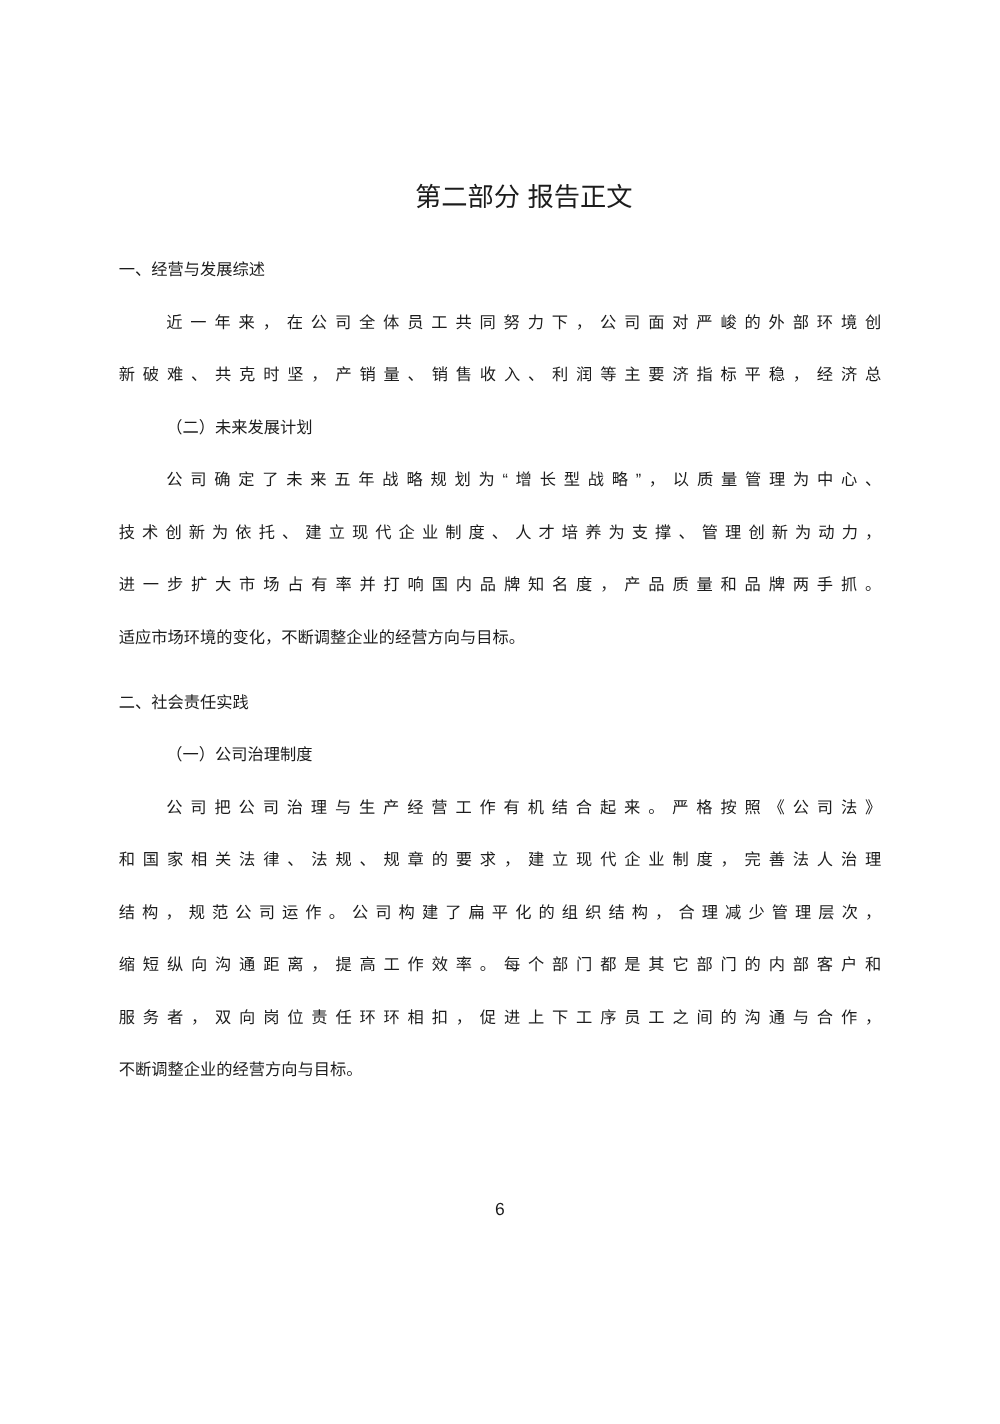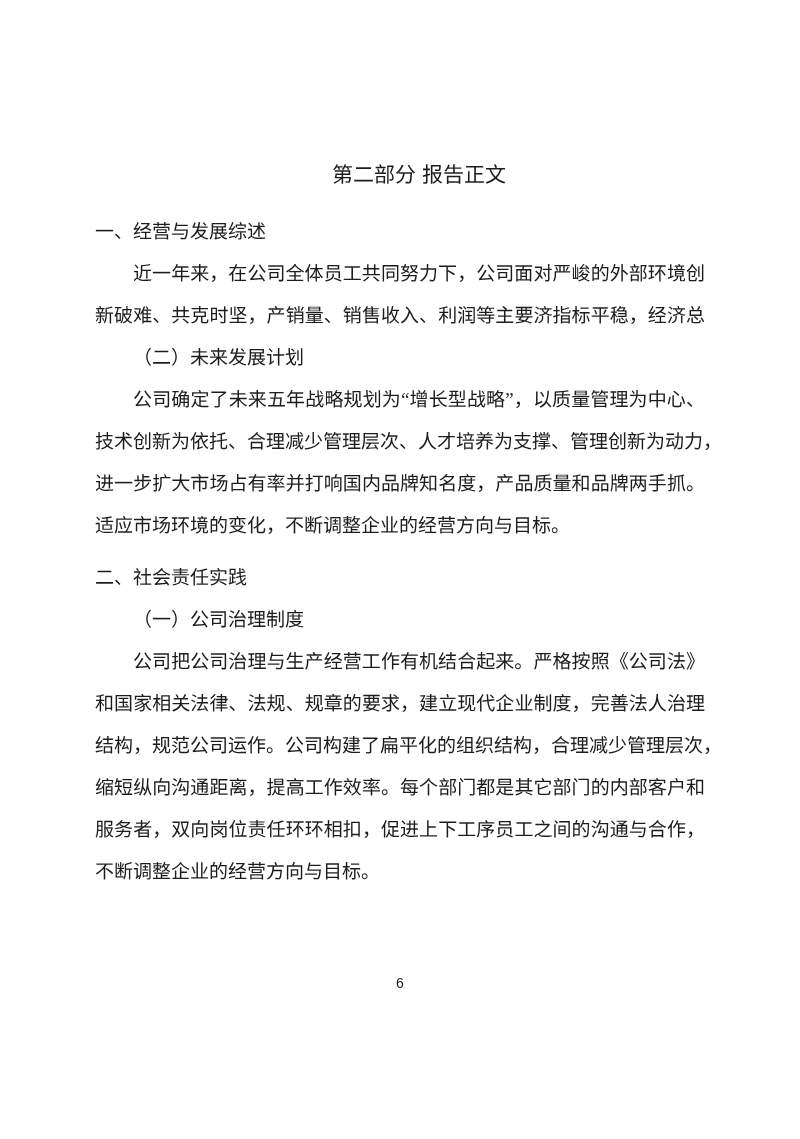--- a/index.html
+++ b/index.html
@@ -7,34 +7,33 @@
     padding: 0;
     background: #ffffff;
   }
   .page {
     position: relative;
     width: 800px;
     height: 1139px;
     margin: 0;
     background: #ffffff;
     box-sizing: border-box;
-    padding: 16px 95px;
+    padding: 0 95px;
     overflow: hidden;
     font-family: "Liberation Sans", "DejaVu Sans", sans-serif;
     color: #1c1c1c;
     -webkit-font-smoothing: antialiased;
   }
   .line {
     height: 42px;
     line-height: 42px;
-    font-size: 19px;
+    font-size: 13px;
     font-weight: 400;
     white-space: nowrap;
     letter-spacing: 0;
-    font-family: Liberation Serif, serif;
   }
   
   .just {
     text-align: justify;
     text-align-last: justify;
     text-justify: inter-character;
   }
   
   .ind {
     text-indent: 38px;
@@ -67,21 +66,21 @@
 
   <div class="line gap-title">一、经营与发展综述</div>
 
 
   <div class="line ind just">近一年来，在公司全体员工共同努力下，公司面对严峻的外部环境创</div>
   <div class="line just">新破难、共克时坚，产销量、销售收入、利润等主要济指标平稳，经济总</div>
 
   <div class="line ind">（二）未来发展计划</div>
 
   <div class="line ind just">公司确定了未来五年战略规划为“增长型战略”，以质量管理为中心、</div>
-  <div class="line just">技术创新为依托、合理减少管理层次、人才培养为支撑、管理创新为动力，</div>
+  <div class="line just">技术创新为依托、建立现代企业制度、人才培养为支撑、管理创新为动力，</div>
   <div class="line just">进一步扩大市场占有率并打响国内品牌知名度，产品质量和品牌两手抓。</div>
   <div class="line">适应市场环境的变化，不断调整企业的经营方向与目标。</div>
 
   <div class="line gap-section">二、社会责任实践</div>
 
   <div class="line ind">（一）公司治理制度</div>
 
   <div class="line ind just">公司把公司治理与生产经营工作有机结合起来。严格按照《公司法》</div>
   <div class="line just">和国家相关法律、法规、规章的要求，建立现代企业制度，完善法人治理</div>
   <div class="line just">结构，规范公司运作。公司构建了扁平化的组织结构，合理减少管理层次，</div>

